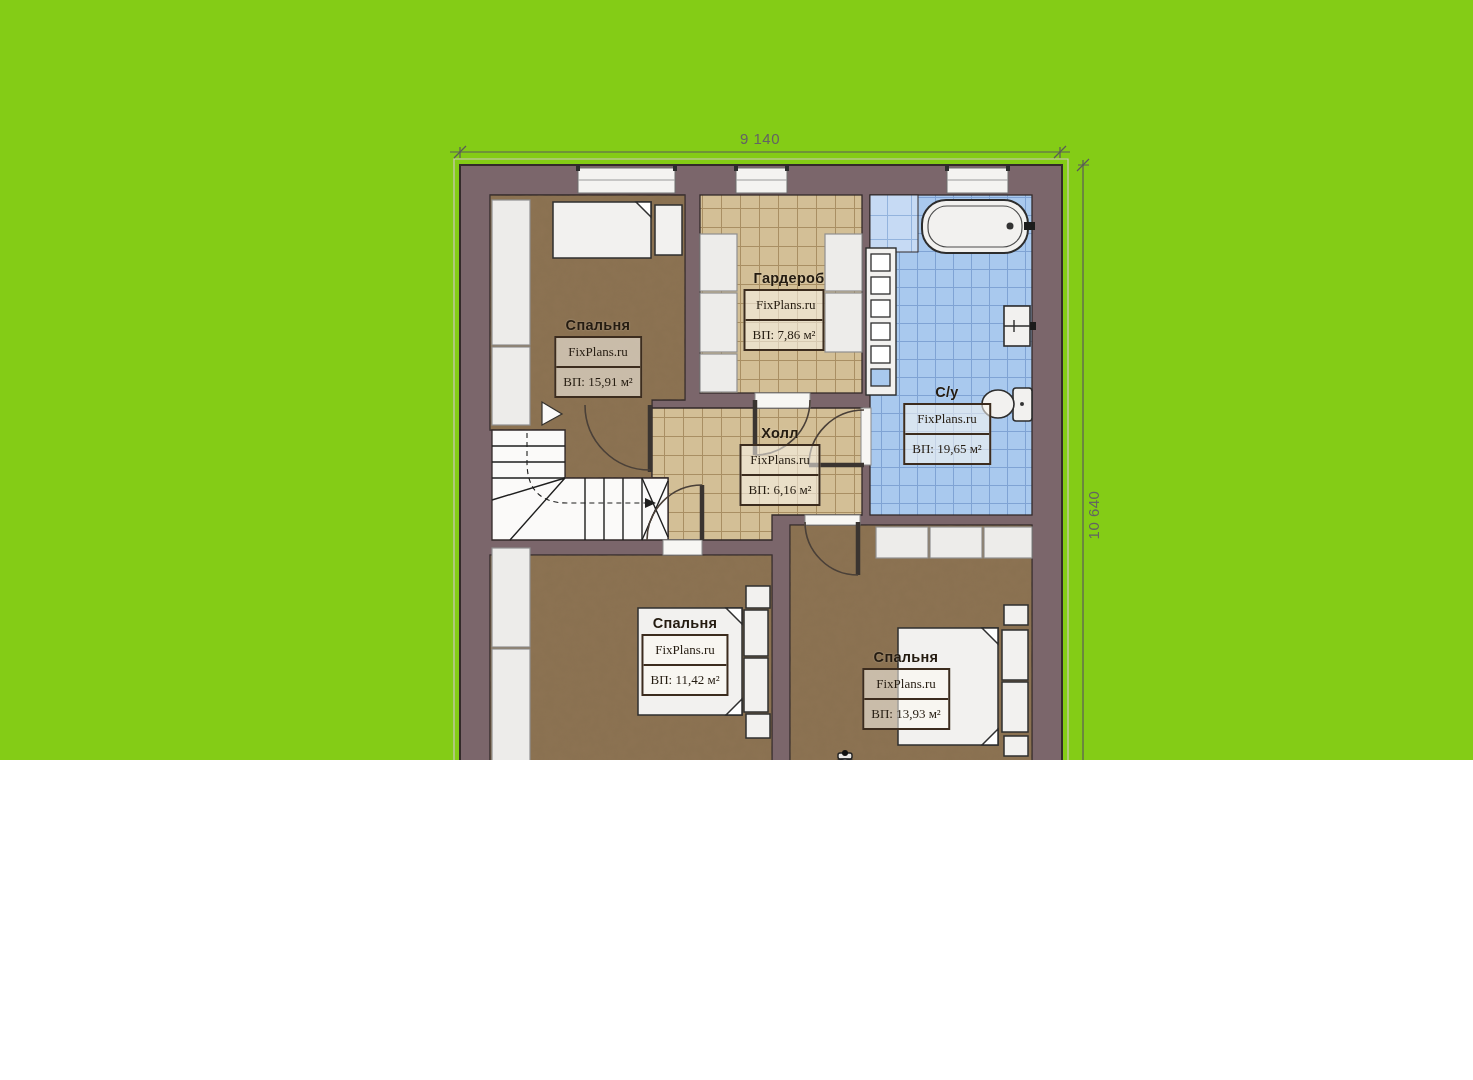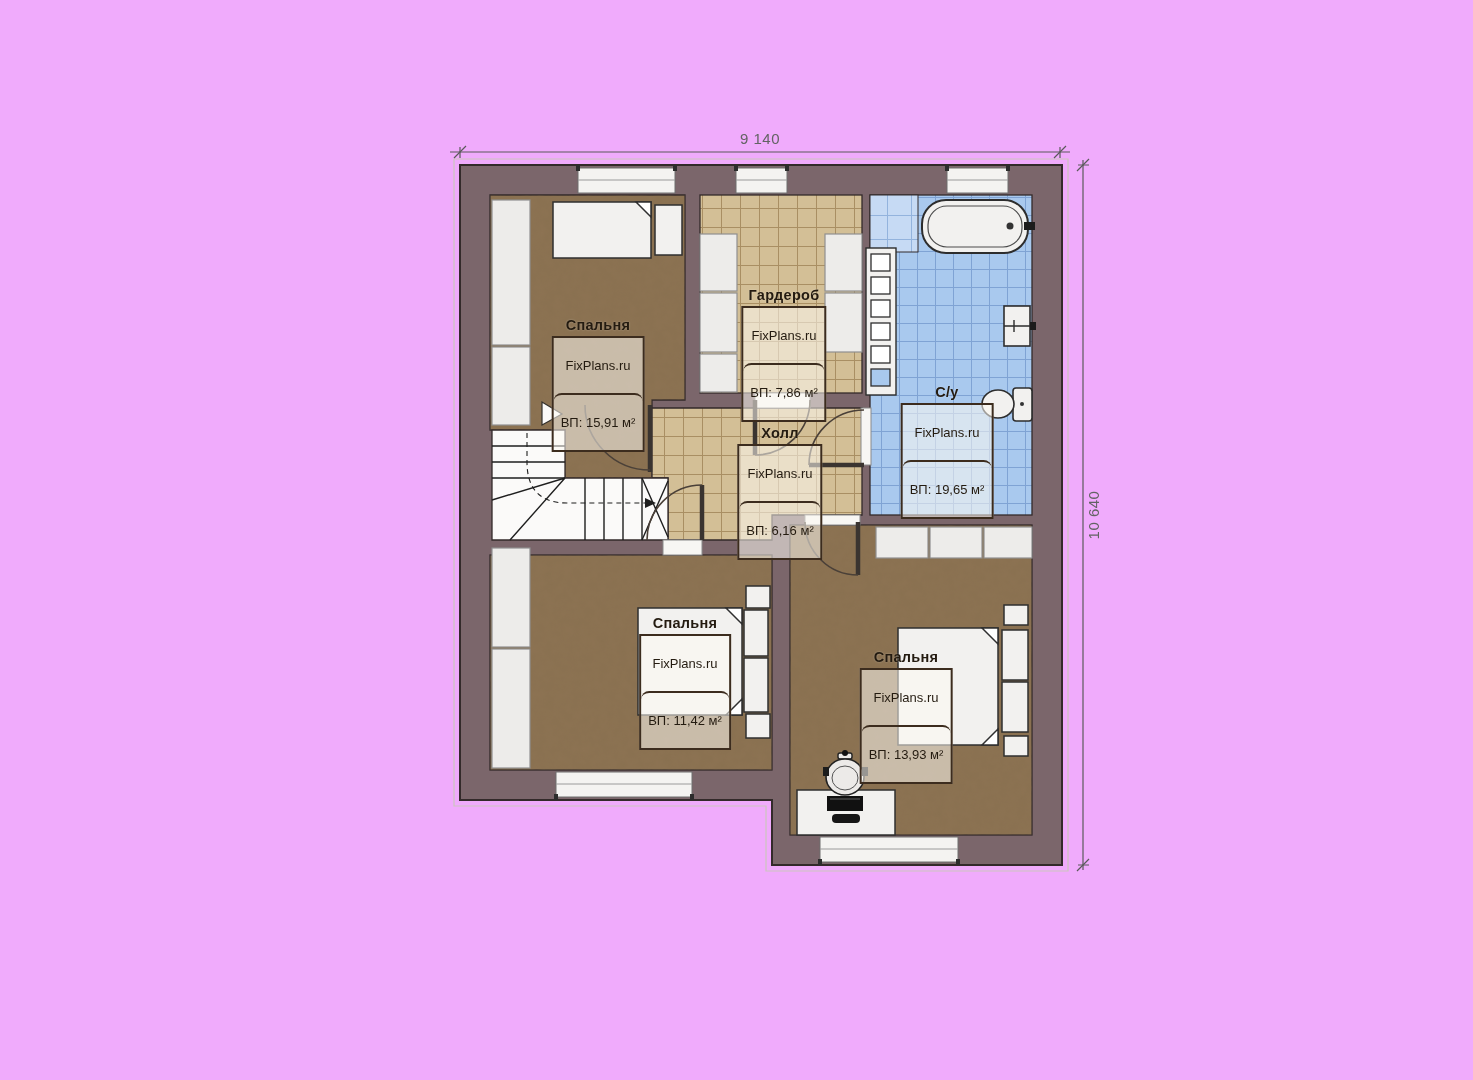--- a/index.html
+++ b/index.html
@@ -1,24 +1,24 @@
 <!DOCTYPE html>
 <html><head>
 <meta charset="utf-8">
 <style>
   html,body{margin:0;padding:0;background:#ffffff;}
-  #canvas{position:relative;width:1473px;height:1080px;background:#f0abfc;overflow:hidden;
+  #canvas{position:relative;width:1473px;height:760px;background:#84cc16;overflow:hidden;
           font-family:"Liberation Sans", sans-serif;}
   #plan-svg{position:absolute;left:0;top:0;}
   .room-label{position:absolute;transform:translateX(-50%);text-align:center;z-index:5;}
   .room-name{font-size:14.5px;font-weight:bold;color:#241b10;letter-spacing:.3px;margin-bottom:3px;
              text-shadow:0 0 2px rgba(255,255,255,.35);white-space:nowrap;}
   .room-box{display:inline-block;border:2px solid #3c2c1e;background:rgba(253,250,243,.55);}
-  .room-box .row{font-size:13px;color:#241b10;padding:20px 7px;white-space:nowrap;}
-  .room-box .row + .row{border-top:2px solid #3c2c1e;border-radius:8px;}
+  .room-box .row{font-size:13px;color:#241b10;padding:6px 7px;white-space:nowrap;font-family:Liberation Serif, serif;}
+  .room-box .row + .row{border-top:2px solid #3c2c1e;}
   .dim-label{position:absolute;color:#636363;font-size:15px;letter-spacing:.5px;white-space:nowrap;z-index:4;}
   #dim-top-label{transform:translateX(-50%);}
   #dim-right-label{transform:translate(-50%,-50%) rotate(-90deg);}
 </style>
 </head>
 <body>
 
 <div id="canvas">
 
 <svg id="plan-svg" width="1473" height="1080" viewBox="0 0 1473 1080">
@@ -229,21 +229,21 @@
 <div class="dim-label" id="dim-right-label" style="left:1093px;top:515px;">10 640</div>
 
 <div class="room-label" style="left:598px;top:317px;">
   <div class="room-name">Спальня</div>
   <div class="room-box">
     <div class="row">FixPlans.ru</div>
     <div class="row">ВП: 15,91 м²</div>
   </div>
 </div>
 
-<div class="room-label" style="left:784px;top:287px;">
+<div class="room-label" style="left:784px;top:270px;text-align:right;">
   <div class="room-name">Гардероб</div>
   <div class="room-box">
     <div class="row">FixPlans.ru</div>
     <div class="row">ВП: 7,86 м²</div>
   </div>
 </div>
 
 <div class="room-label" style="left:947px;top:384px;">
   <div class="room-name">С/у</div>
   <div class="room-box">

